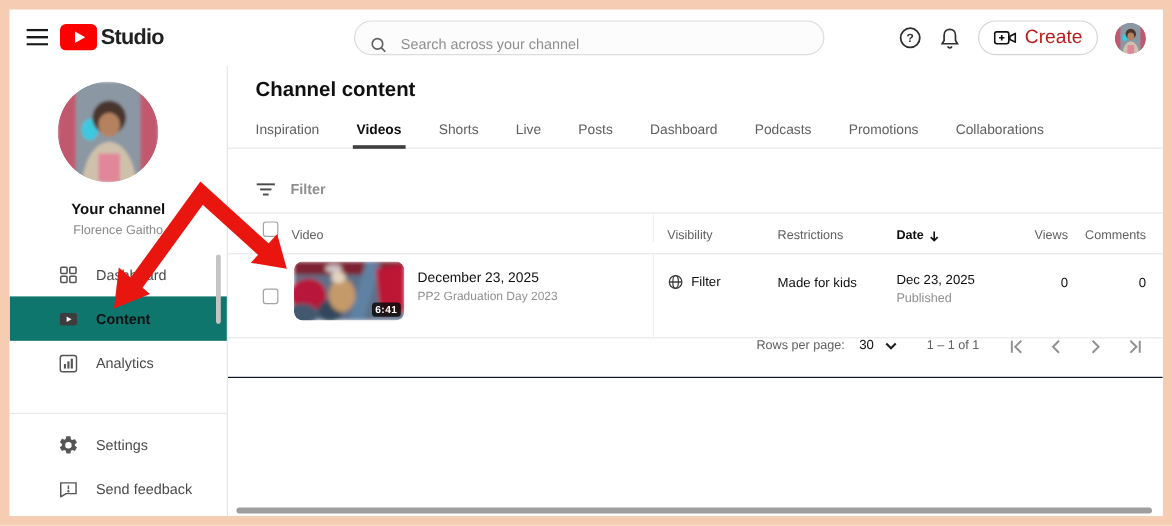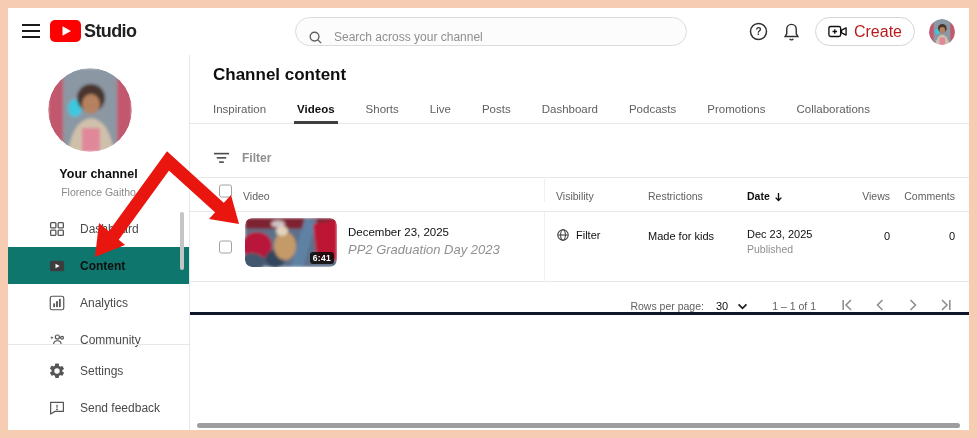--- a/index.html
+++ b/index.html
@@ -71,29 +71,29 @@
   .checkbox { position:absolute; left:29px; top:50%; transform:translateY(-50%); width:13px; height:13px;
               border:1.5px solid #a3a3a3; border-radius:2.5px; background:#fff; cursor:pointer; }
 
   .vrow { position:absolute; left:0; right:0; top:157px; height:70px; border-bottom:1px solid #e8e8e8; }
   .vrow .c-video { height:70px; }
   .thumb { position:absolute; left:55px; top:6px; width:92px; height:49px; border-radius:7px; overflow:hidden; cursor:pointer; }
   .dur { position:absolute; right:3px; bottom:3px; background:rgba(10,10,10,.85); color:#fff; font-size:8.5px;
          font-weight:700; padding:1px 3px; border-radius:3px; letter-spacing:.3px; }
   .vmeta { margin-left:105px; padding-top:14px; }
   .vtitle { font-size:11.5px; font-weight:500; color:#0f0f0f; cursor:pointer; }
-  .vsub { font-size:13px; color:#909090; margin-top:4px;font-style:italic; }
+  .vsub { font-size:10px; color:#909090; margin-top:4px; }
   .cell-vis { padding-top:16px; display:flex; align-items:center; gap:6px; font-size:11px; color:#0f0f0f; }
   .cell-res { padding-top:18px; font-size:11px; color:#0f0f0f; }
   .cell-date { padding-top:16px; font-size:11px; color:#0f0f0f; }
   .cell-date .sub { font-size:10.5px; color:#909090; margin-top:3px; }
   .cell-num { padding-top:18px; font-size:11px; color:#0f0f0f; }
 
-  .pager { position:absolute; left:0; right:0; top:227px; height:33px; border-bottom:3px solid #0f172a;
-           display:flex; align-items:flex-end; justify-content:flex-end; gap:24px; padding-right:16px; }
+  .pager { position:absolute; left:0; right:0; top:227px; height:33px; border-bottom:1px solid #0f172a;
+           display:flex; align-items:flex-start; justify-content:flex-end; gap:24px; padding-right:16px; }
   .pager .rpp { display:flex; align-items:center; gap:12px; }
   .pager .rpp-label { font-size:10.5px; color:#606060; }
   .pager .rpp-value { font-size:11px; font-weight:500; color:#0f0f0f; display:flex; align-items:center; gap:9px; cursor:pointer; }
   .pager .range { font-size:10.5px; color:#606060; }
   .pager .navs { display:flex; align-items:center; gap:19px; }
   .pager .navs span { display:flex; cursor:pointer; }
 
   .hscroll { position:absolute; left:7px; right:9px; bottom:2px; height:5px; background:#9e9e9e; border-radius:3px; }
 
   .annotation { position:absolute; left:0; top:0; pointer-events:none; z-index:50; }
@@ -218,29 +218,20 @@
     <div class="sb-item" style="top:229px">
       <svg width="18" height="18" viewBox="0 0 24 24">
         <rect x="3" y="3" width="18" height="18" rx="2.5" fill="none" stroke="#555" stroke-width="1.6"></rect>
         <g fill="#555">
             <rect x="7" y="12.5" width="2.4" height="5"></rect>
             <rect x="10.8" y="9.5" width="2.4" height="8"></rect>
             <rect x="14.6" y="6.5" width="2.4" height="11"></rect>
           </g>
       </svg>
       <span class="lbl">Analytics</span>
-    </div>
-    <div class="sb-item" style="top:266px">
-      <svg width="18" height="18" viewBox="0 0 24 24" fill="none" stroke="#555" stroke-width="1.6">
-        <circle cx="12.5" cy="8" r="2.7"></circle>
-        <path d="M7.5 18c0-3 2.2-5 5-5s5 2 5 5"></path>
-        <circle cx="18.7" cy="9" r="1.9"></circle>
-        <path d="M5.2 6.8l.7 1.6 1.6.7-1.6.7-.7 1.6-.7-1.6-1.6-.7 1.6-.7z" fill="#555" stroke="none"></path>
-      </svg>
-      <span class="lbl">Community</span>
     </div>
     <div class="sb-divider"></div>
     <div class="sb-item" style="top:297px">
       <svg width="18" height="18" viewBox="0 0 24 24">
         <path fill="#555" d="M19.14,12.94a7.49,7.49,0,0,0,.06-.94,7.49,7.49,0,0,0-.06-.94l2.03-1.58a.5.5,0,0,0,.12-.64l-1.92-3.32a.5.5,0,0,0-.61-.22l-2.39,1a7.3,7.3,0,0,0-1.62-.94l-.36-2.54A.5.5,0,0,0,13.9,2H10.1a.5.5,0,0,0-.49.42L9.25,4.96a7.3,7.3,0,0,0-1.62.94l-2.39-1a.5.5,0,0,0-.61.22L2.71,8.44a.5.5,0,0,0,.12.64l2.03,1.58a7.49,7.49,0,0,0-.06.94,7.49,7.49,0,0,0,.06.94L2.83,14.12a.5.5,0,0,0-.12.64l1.92,3.32a.5.5,0,0,0,.61.22l2.39-1a7.3,7.3,0,0,0,1.62.94l.36,2.54a.5.5,0,0,0,.49.42h3.8a.5.5,0,0,0,.49-.42l.36-2.54a7.3,7.3,0,0,0,1.62-.94l2.39,1a.5.5,0,0,0,.61-.22l1.92-3.32a.5.5,0,0,0-.12-.64ZM12,15.6A3.6,3.6,0,1,1,15.6,12,3.6,3.6,0,0,1,12,15.6Z"></path>
       </svg>
       <span class="lbl">Settings</span>
     </div>
     <div class="sb-item" style="top:334px">
       <svg width="18" height="18" viewBox="0 0 24 24" fill="none" stroke="#555" stroke-width="1.6">

